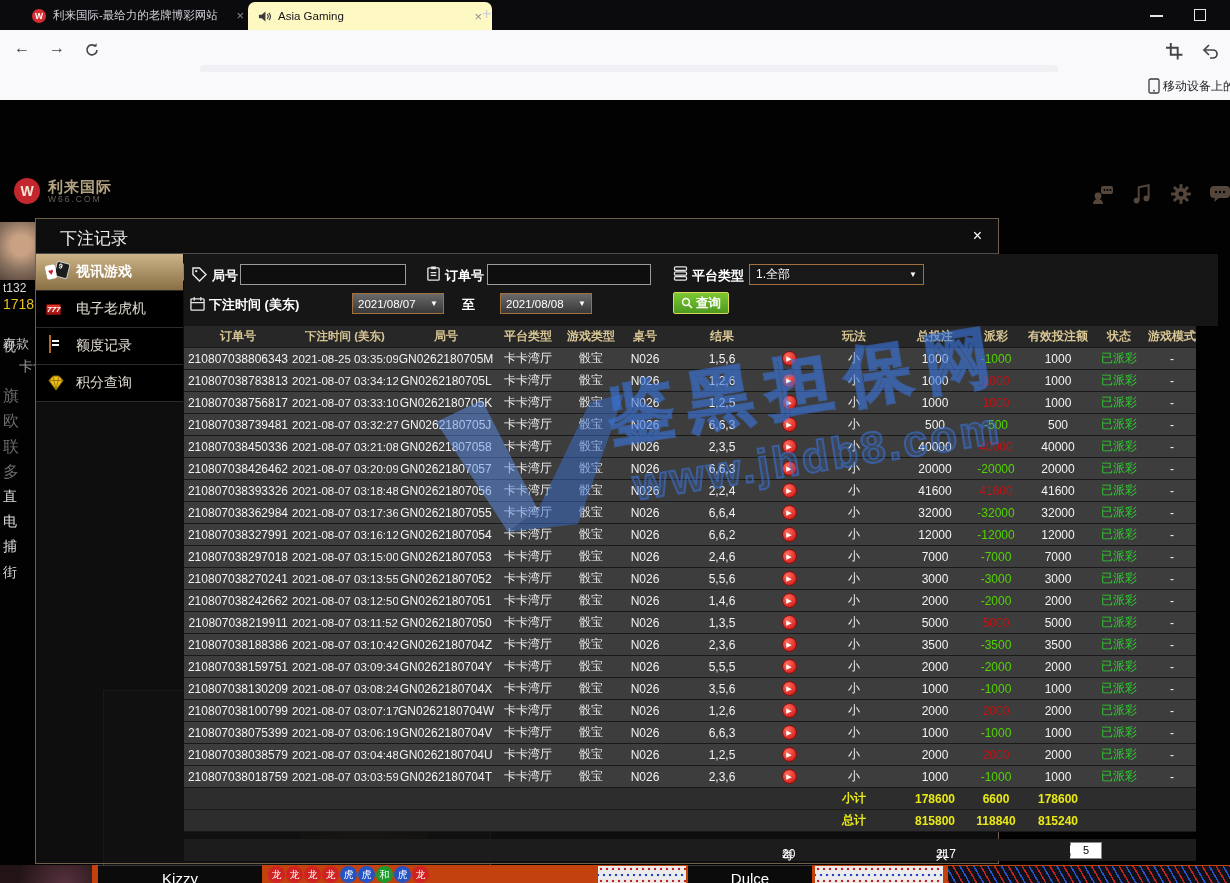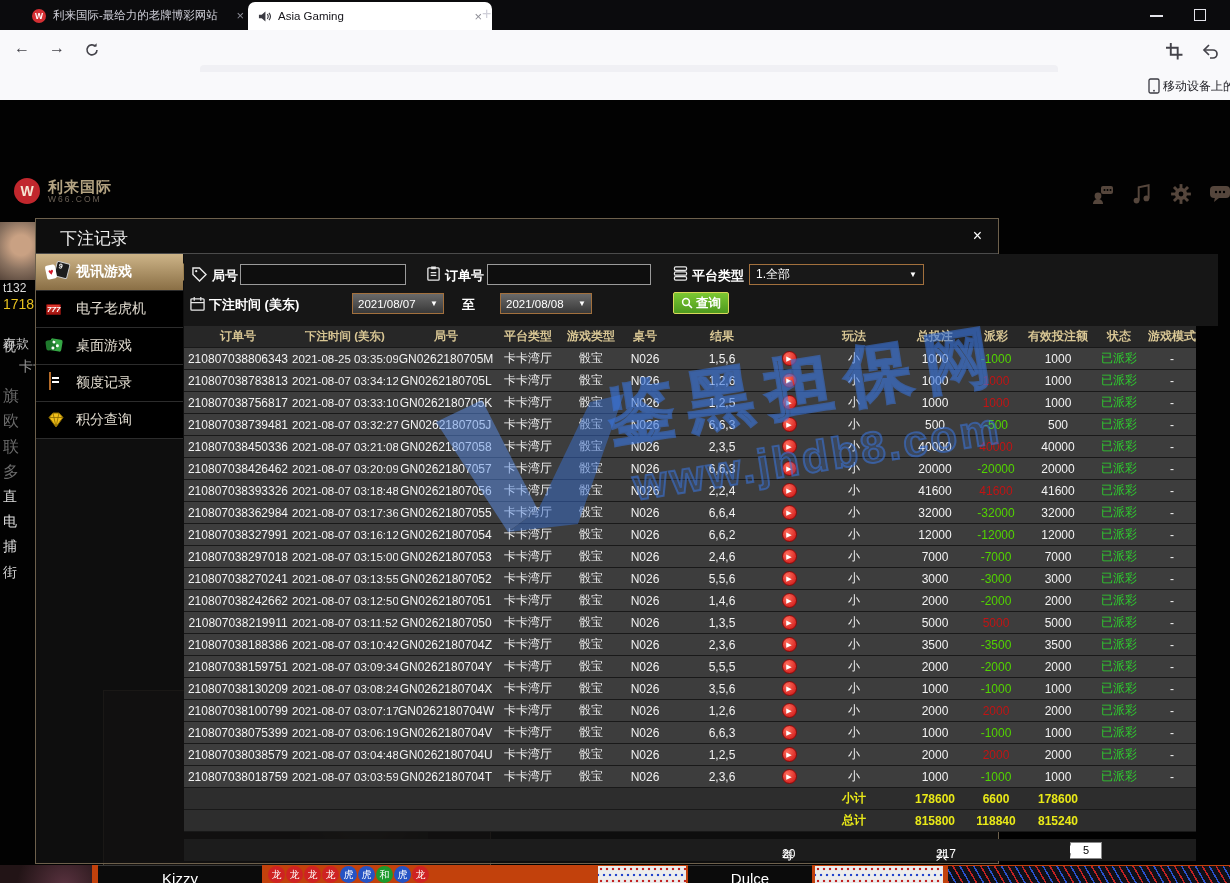--- a/index.html
+++ b/index.html
@@ -2,21 +2,21 @@
 <html><head>
 <meta charset="utf-8">
 <style>
   html,body{margin:0;padding:0;background:#000;}
   #root{position:relative;width:1230px;height:883px;overflow:hidden;background:#020202;
         font-family:"Liberation Sans","DejaVu Sans",sans-serif;}
   
   .tabbar{position:absolute;left:0;top:0;width:1230px;height:30px;background:#0b0b0d;}
   .tab{position:absolute;display:flex;align-items:center;gap:7px;font-size:11.5px;}
   .tab1{left:24px;top:3px;width:212px;height:25px;color:#cfcfd8;padding:0 8px;}
-  .tab2{left:248px;top:2px;width:224px;height:28px;background:#ffffff;color:#15141a;
+  .tab2{left:248px;top:2px;width:224px;height:28px;background:#fef9c3;color:#15141a;
         border-radius:7px 7px 0 0;padding:0 10px;}
   .tab-title{flex:1;white-space:nowrap;overflow:hidden;text-overflow:ellipsis;}
   .tab-close{font-size:13px;color:#8d8d96;cursor:default;}
   .favicon-w{width:14px;height:14px;border-radius:50%;background:#d32f33;color:#fff;
              font-size:8.5px;font-weight:bold;display:flex;align-items:center;justify-content:center;flex:none;}
   .newtab{position:absolute;left:482px;top:5px;color:#cfcfd8;font-size:16px;}
   .win-min{position:absolute;left:1150px;top:15px;width:13px;height:2px;background:#e4e4ea;}
   .win-max{position:absolute;left:1194px;top:9px;width:10px;height:10px;border:1.5px solid #e4e4ea;}
   .toolbar{position:absolute;left:0;top:30px;width:1230px;height:42px;background:#f9f9fb;
            border-bottom:1px solid #e3e3e8;}
@@ -315,30 +315,20 @@
             <span class="card-b">9</span>
             <span class="card-f">♥</span>
           </div>
           <div>视讯游戏</div>
         </div>
         <div class="side-item">
           <div class="sic"><span class="slot7">777</span></div>
           <div>电子老虎机</div>
         </div>
         <div class="side-item">
-          <div class="sic">
-            <span class="dice">
-              <i style="left:2px;top:2px"></i>
-              <i style="left:6px;top:5px"></i>
-              <i style="left:2px;top:8px"></i>
-            </span>
-          </div>
-          <div>桌面游戏</div>
-        </div>
-        <div class="side-item">
           <div class="sic"><span class="doc"></span></div>
           <div>额度记录</div>
         </div>
         <div class="side-item">
           <div class="sic"><svg width="20" height="16" viewBox="0 0 20 16" style="margin-top:2px">
               <polygon points="3,5.5 7,1 13,1 17,5.5 10,15" fill="#f0be1a" stroke="#8a6a00"></polygon>
               <path d="M3 5.5h14M7 1l3 14M13 1l-3 14" stroke="#8a6a00" stroke-width="0.8" fill="none"></path>
             </svg></div>
           <div>积分查询</div>
         </div>

